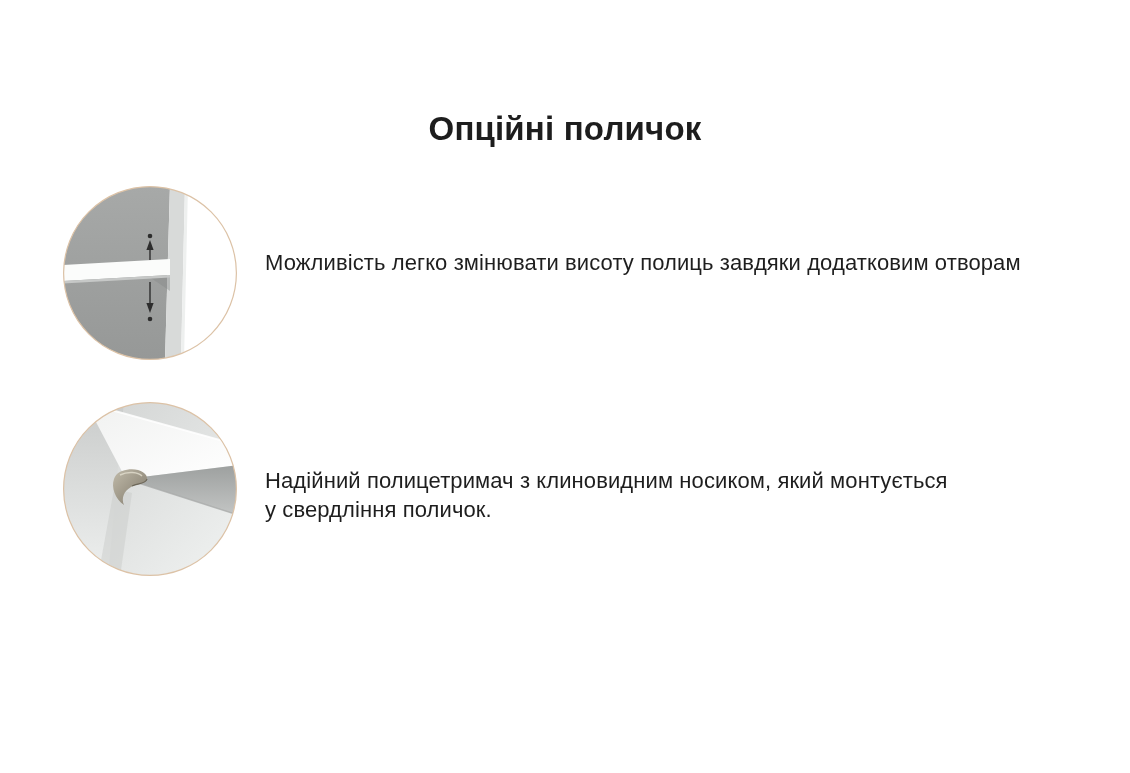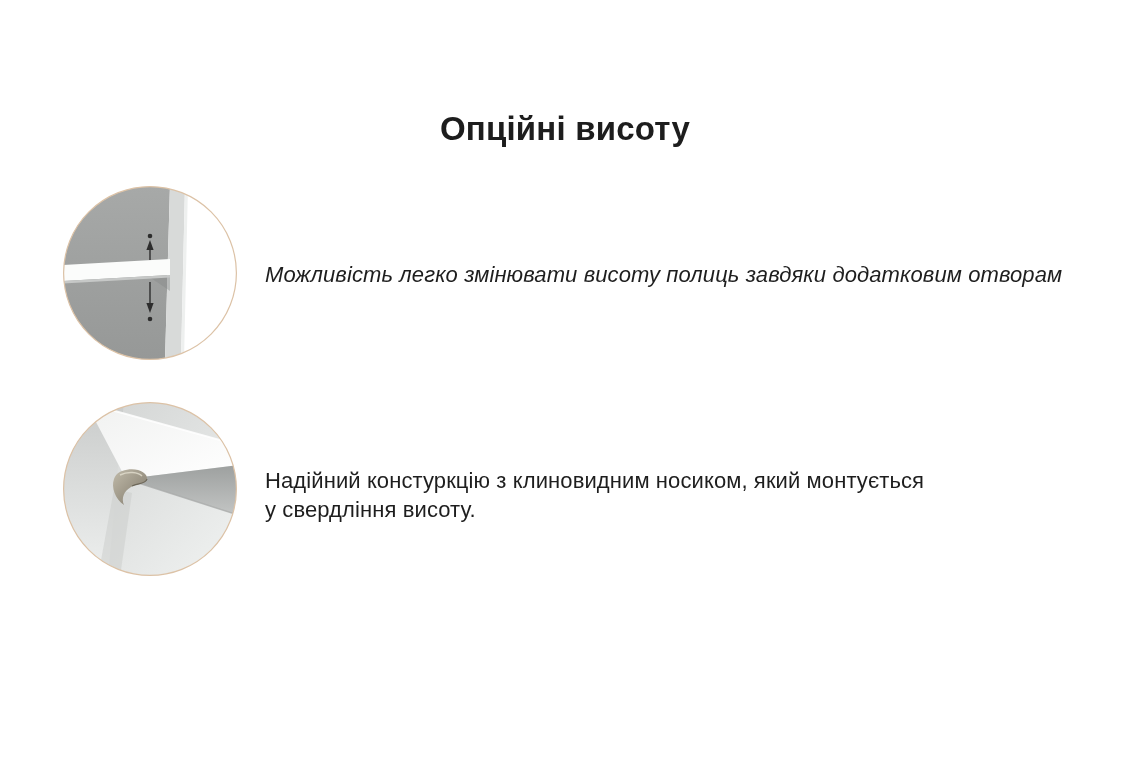--- a/index.html
+++ b/index.html
@@ -38,29 +38,29 @@
   .caption {
     position: absolute;
     left: 265px;
     font-size: 22px;
     font-weight: 500;
     color: #1e1e1e;
     letter-spacing: 0.1px;
     line-height: 29px;
     white-space: nowrap;
   }
-  .caption-1 { top: 260px; font-style: italic; }
+  .caption-1 { top: 248px; }
   .caption-2 { top: 466px; }
 </style>
 </head>
 <body>
 
 <div class="canvas">
 
-  <div class="title">Опційні висоту</div>
+  <div class="title">Опційні поличок</div>
 
   <div class="photo photo-1">
     <svg width="176" height="176" viewBox="0 0 176 176">
       <defs>
         <clipPath id="c1">
             <circle cx="88" cy="88" r="86.4"></circle>
           </clipPath>
         <linearGradient id="g1gray" x1="0" y1="0" x2="0" y2="1">
           <stop offset="0" stop-color="#a7a9a8"></stop>
             <stop offset="1" stop-color="#969897"></stop>
@@ -124,17 +124,17 @@
         <line x1="64" y1="78" x2="176" y2="114" stroke="#aaacab" stroke-width="1.5" opacity="0.8"></line>
         <polygon points="52,88 70,92 58,176 36,176" fill="#c9cbca" opacity="0.5"></polygon>
         <path d="M 60,70 C 73,65 86,71 85,78 C 84,84 75,82 69,86 C 62,90 59,97 62,104 C 53,98 49,86 52,78 C 54,73 57,71 60,70 Z" fill="url(#g2pin)"></path>
         <path d="M 85,78 C 84,83 76,82 70,85" stroke="#6d6759" stroke-width="1.2" fill="none"></path>
         <path d="M 58,74 C 66,70 76,71 80,75" stroke="#ddd8c9" stroke-width="1.5" fill="none" opacity="0.9"></path>
       </g>
       <circle cx="88" cy="88" r="86.4" fill="none" stroke="#dcc2a6" stroke-width="1.2"></circle>
     </svg>
   </div>
   <p class="caption caption-2">
-    <span>Надійний констуркцію з клиновидним носиком, який монтується</span><br>
-    <span>у свердління висоту.</span><br>
+    <span>Надійний полицетримач з клиновидним носиком, який монтується</span><br>
+    <span>у свердління поличок.</span><br>
   </p>
 
 </div>
 
 </body></html>

